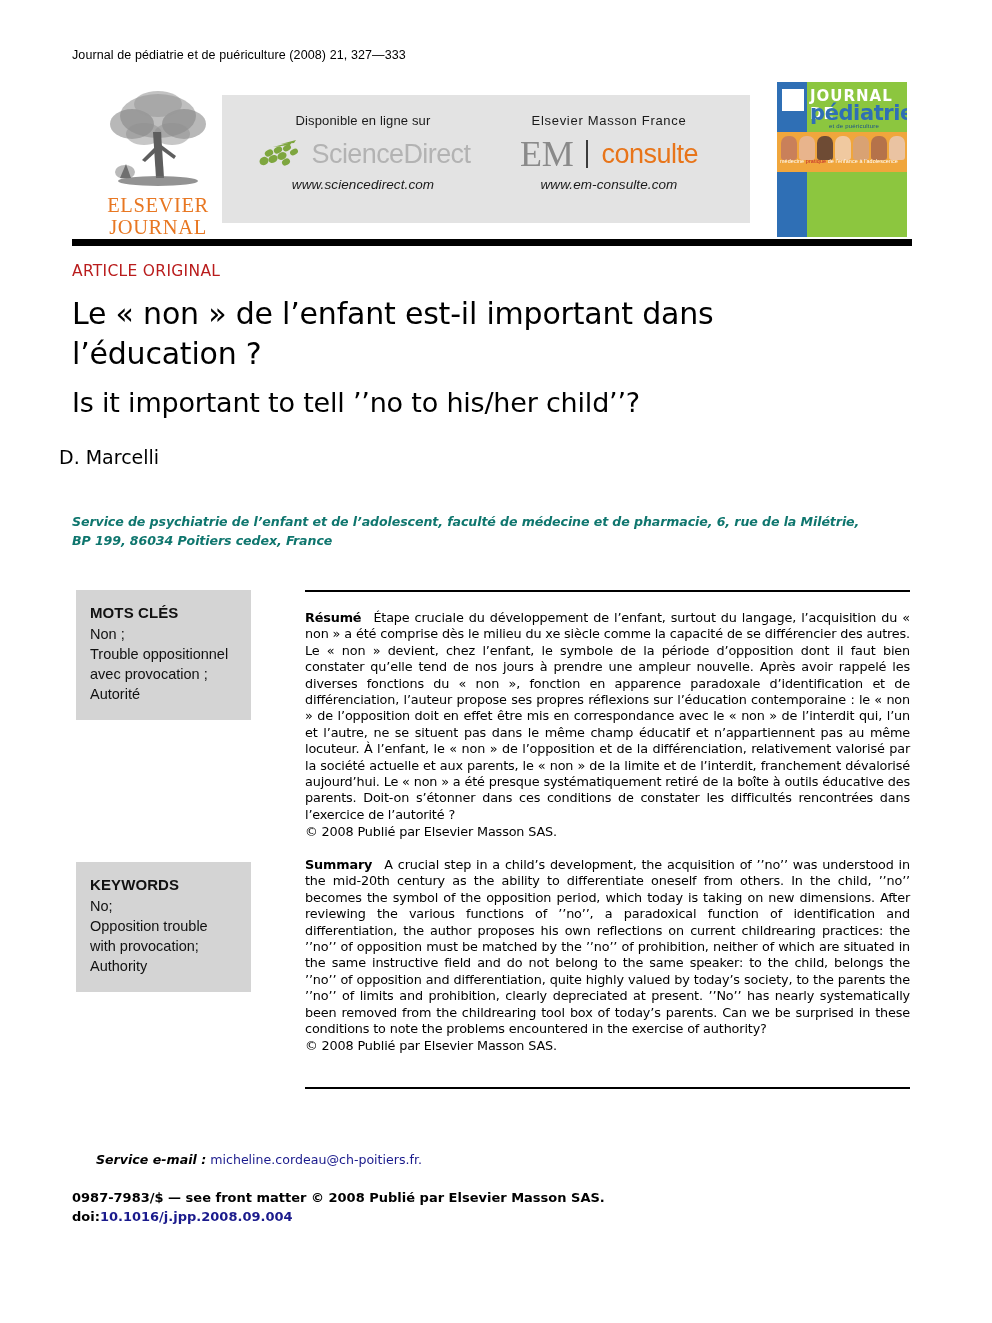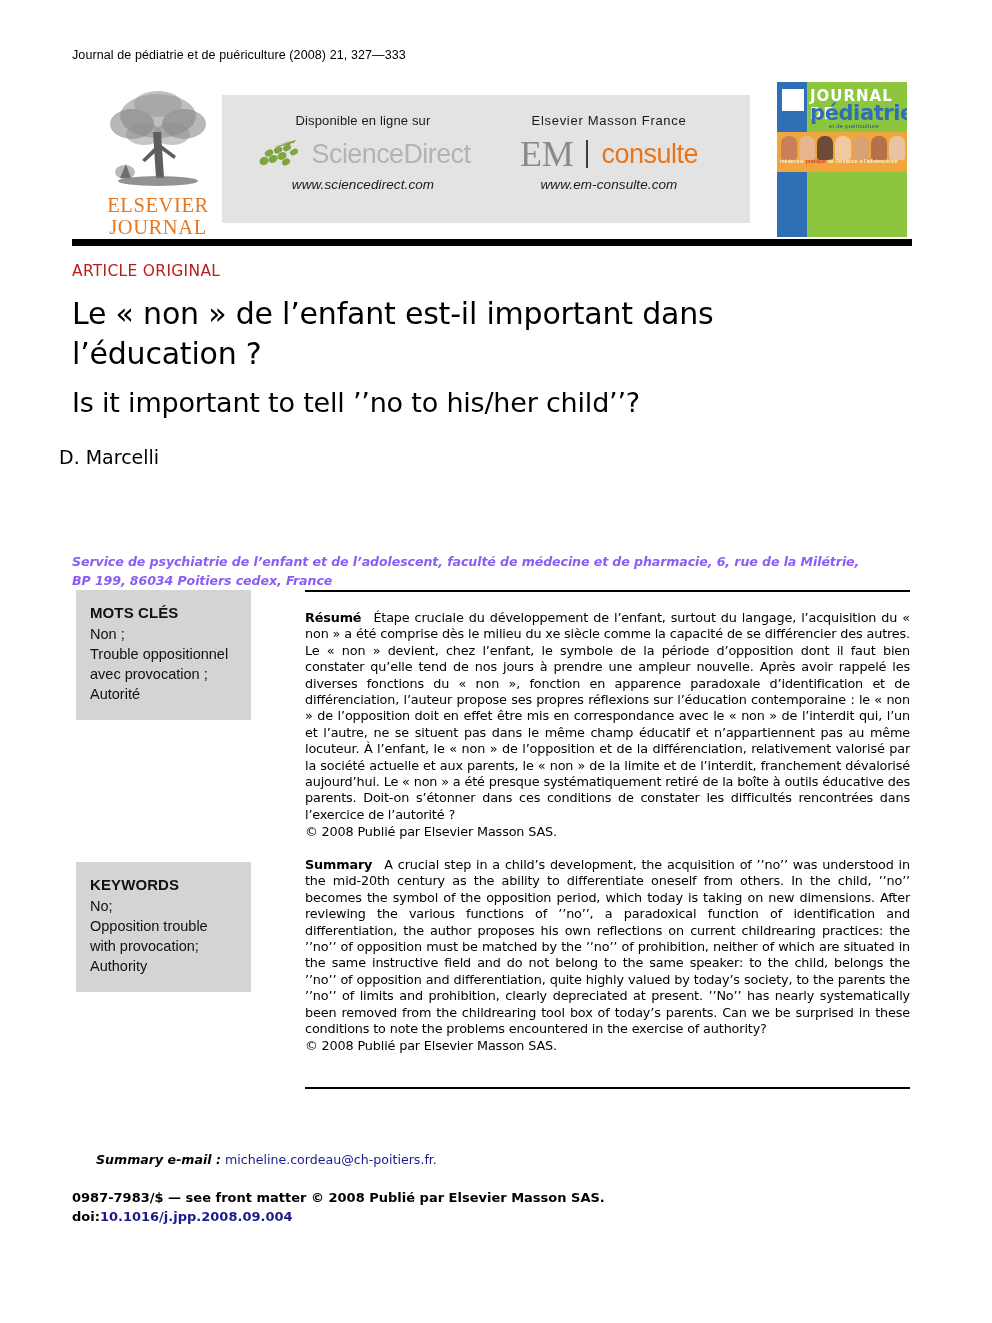--- a/index.html
+++ b/index.html
@@ -255,24 +255,23 @@
   }
   .affiliation {
     position: absolute;
     left: 72px;
     top: 512px;
     width: 810px;
     font-size: 12.6px;
     line-height: 19px;
     font-style: italic;
     font-weight: bold;
-    color: #8b5cf6;
+    color: #0f766e;
     font-family: "DejaVu Sans", sans-serif;
     letter-spacing: -0.1px;
-    margin-top: 40px;
   }
 
   
   .kw-box {
     position: absolute;
     left: 76px;
     width: 175px;
     background: #d4d4d4;
     padding: 14px 12px 16px 14px;
     box-sizing: border-box;
@@ -481,21 +480,21 @@
   </div>
 
   <div class="abstract en">
     <span class="abs-label">Summary</span><span>A crucial step in a child’s development, the acquisition of ’’no’’ was understood in the mid-20th century as the ability to differentiate oneself from others. In the child, ’’no’’ becomes the symbol of the opposition period, which today is taking on new dimensions. After reviewing the various functions of ’’no’’, a paradoxical function of identification and differentiation, the author proposes his own reflections on current childrearing practices: the ’’no’’ of opposition must be matched by the ’’no’’ of prohibition, neither of which are situated in the same instructive field and do not belong to the same speaker: to the child, belongs the ’’no’’ of opposition and differentiation, quite highly valued by today’s society, to the parents the ’’no’’ of limits and prohibition, clearly depreciated at present. ’’No’’ has nearly systematically been removed from the childrearing tool box of today’s parents. Can we be surprised in these conditions to note the problems encountered in the exercise of authority?</span>
     <span class="abs-copy">© 2008 Publié par Elsevier Masson SAS.</span>
   </div>
 
   <div class="abs-rule-bottom"></div>
 
   <div class="email-line">
-    <span class="email-label">Summary e-mail :</span>
+    <span class="email-label">Service e-mail :</span>
     <span class="email-addr">micheline.cordeau@ch-poitiers.fr.</span>
   </div>
 
   <div class="footer-block">
     <div>0987-7983/$ — see front matter © 2008 Publié par Elsevier Masson SAS.</div>
     <div><span>doi:</span><span class="doi-value">10.1016/j.jpp.2008.09.004</span></div>
   </div>
 
 </div>
 

